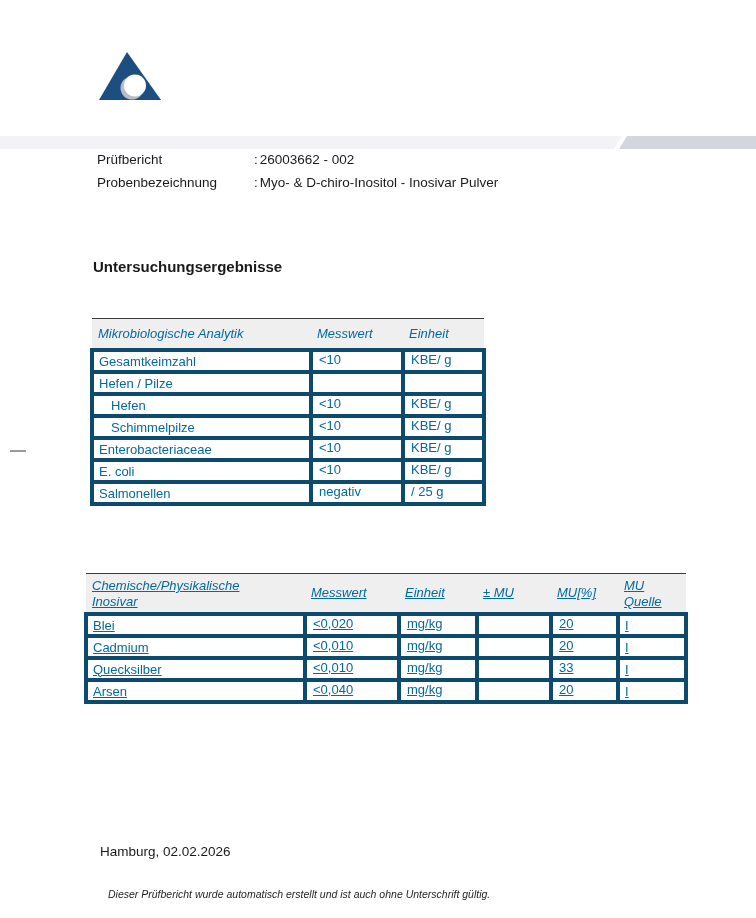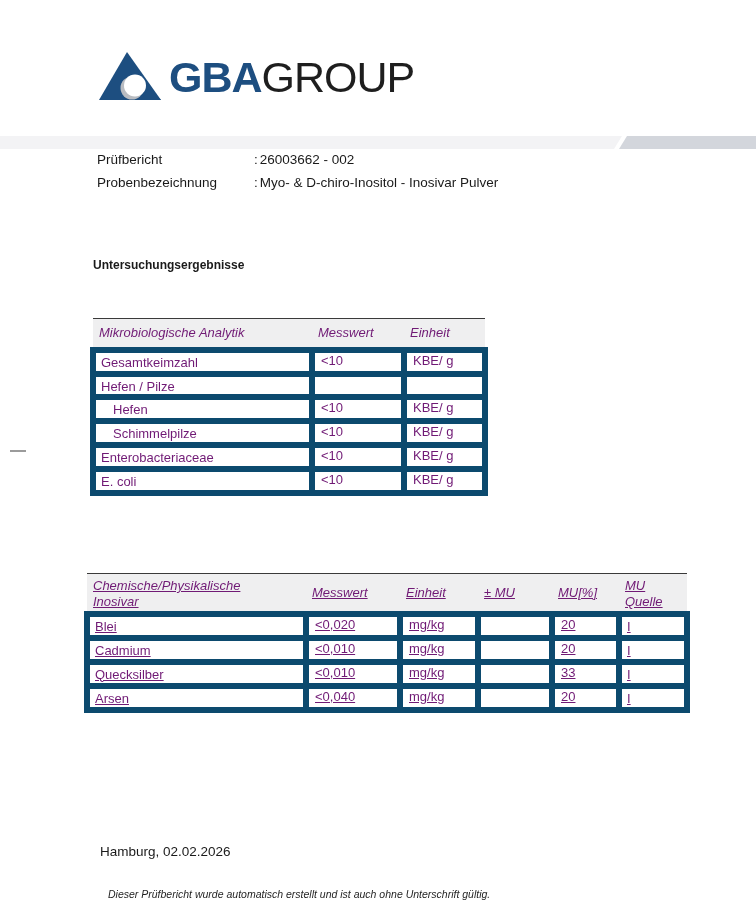--- a/index.html
+++ b/index.html
@@ -19,32 +19,32 @@
                 clip-path:polygon(0 0, 100% 0, calc(100% - 8px) 100%, 0 100%); }
   .band-dark  { position:absolute; top:136px; left:619px; width:137px; height:13px; background:#d3d6dc;
                 clip-path:polygon(8px 0, 100% 0, 100% 100%, 0 100%); }
 
   
   .info { position:absolute; left:97px; top:152px; font-size:13.5px; }
   .info-row { display:flex; height:23px; }
   .info-label { width:157px; }
   .info-colon { margin-right:2px; }
 
-  .section-title { position:absolute; left:93px; top:258px; font-size:12px; font-weight:bold; }
-
-  
-  table { border-collapse:collapse; position:absolute; table-layout:fixed; font-size:13px; color:#701a75; }
+  .section-title { position:absolute; left:93px; top:258px; font-size:15px; font-weight:bold; }
+
+  
+  table { border-collapse:collapse; position:absolute; table-layout:fixed; font-size:13px; color:#0369a1; }
   .t1 { left:90px; top:318px; width:392px; }
   .t2 { left:84px; top:573px; width:600px;text-decoration:underline; }
   thead th { background:#efeff0; font-style:italic; font-weight:normal; text-align:left;
              border-top:1px solid #3a3a3a; padding-left:6px; vertical-align:middle; }
   .t1 thead th { height:31px; }
   .t2 thead th { height:40px; }
   .t2 thead th.two-line { vertical-align:top; padding-top:4px; line-height:16px; }
-  tbody td { border:6px solid #0c4a6e; height:22px; }
+  tbody td { border:4px solid #0c4a6e; height:22px; }
   td.name { vertical-align:top; padding:2px 0 0 5px; }
   td.name.indent { padding-left:17px; }
   td.val { vertical-align:bottom; padding:0 0 3px 6px; }
 
   
   .footer-place { position:absolute; left:100px; top:844px; font-size:13.5px; }
   .disclaimer { position:absolute; left:108px; top:888px; font-size:10.5px; font-style:italic; color:#1f1f1f; }
 
   
   .fold-mark { position:absolute; left:10px; top:450px; width:16px; height:2px; background:#9b9b9b; }
@@ -54,23 +54,20 @@
 
 <div class="page">
 
   <div class="logo">
     <svg class="logo-mark" viewBox="0 0 62 48" xmlns="http://www.w3.org/2000/svg">
       <polygon points="28,0 0,48 62,48" fill="#1d4e80"></polygon>
       <circle cx="33" cy="36" r="11.5" fill="#b9bcc1"></circle>
       <circle cx="36" cy="33.5" r="11" fill="#ffffff"></circle>
       <polygon points="42,48 62,48 50,36" fill="#1d4e80"></polygon>
     </svg>
-    <div class="logo-text">
-      <span class="logo-gba">GBA</span><span class="logo-group">GROUP</span>
-    </div>
   </div>
 
   <div class="band-light"></div>
   <div class="band-dark"></div>
 
   <div class="info">
     <div class="info-row">
       <span class="info-label">Prüfbericht</span>
       <span class="info-colon">:</span>
       <span>26003662 - 002</span>
@@ -121,20 +118,25 @@
       <tr>
         <td class="name">Enterobacteriaceae</td>
         <td class="val">&lt;10</td>
         <td class="val">KBE/ g</td>
       </tr>
       <tr>
         <td class="name">E. coli</td>
         <td class="val">&lt;10</td>
         <td class="val">KBE/ g</td>
       </tr>
+      <tr>
+        <td class="name">Salmonellen</td>
+        <td class="val">negativ</td>
+        <td class="val">/ 25 g</td>
+      </tr>
     </tbody>
   </table>
 
   <table class="t2">
     <colgroup>
         <col style="width:219px">
         <col style="width:94px">
         <col style="width:78px">
         <col style="width:74px">
         <col style="width:67px">

